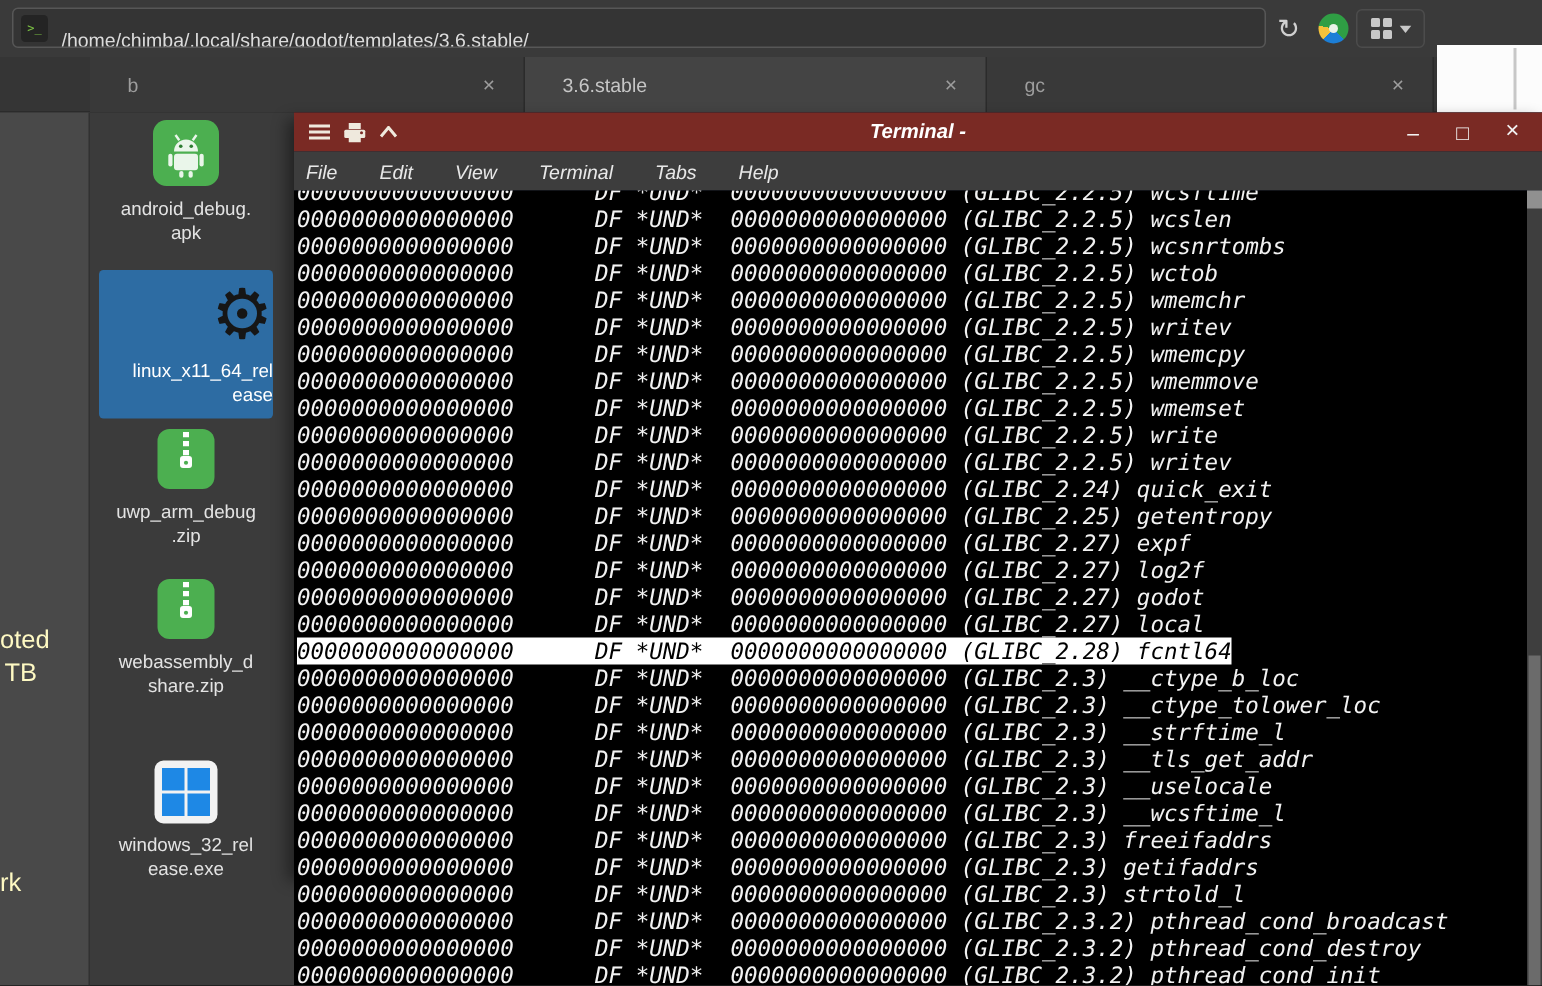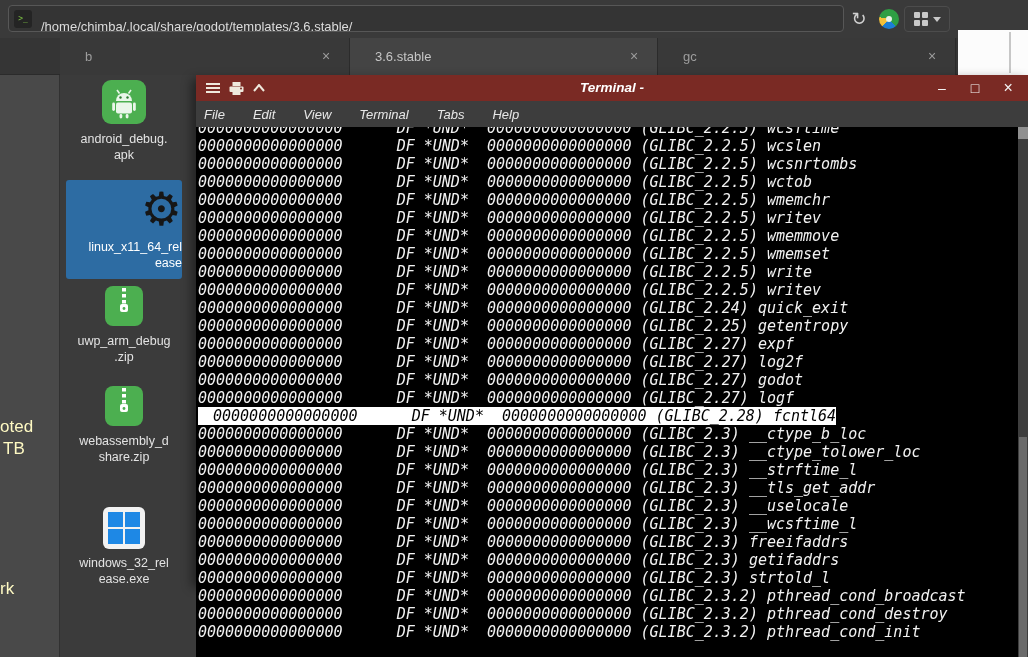--- a/index.html
+++ b/index.html
@@ -57,21 +57,21 @@
   .tb-icons { position:absolute; left:10px; top:0; height:26px; display:flex; align-items:center; gap:9px; }
   .tb-btns { position:absolute; right:10px; top:0; height:26px; display:flex; align-items:center; gap:13px; }
   .tb-btn { width:20px; height:20px; text-align:center; line-height:20px; color:#f2f2f2; font-size:14px; }
   .menubar { position:absolute; left:0; top:26px; width:100%; height:26px; background:#3d3d3d;
              display:flex; align-items:center; gap:28px; padding-left:8px; }
   .menu-item { color:#e8e8e8; font-size:13px; }
   .tbody { position:absolute; left:0; top:52px; width:822px; height:530px; overflow:hidden; background:#000; padding-left:2px; }
   .tbody-inner { margin-top:-8px; }
   .tline { height:18px; line-height:18px; white-space:pre; color:#f2f2f2;
            font-family:"DejaVu Sans Mono",monospace; font-size:15px; }
-  .inv { background:#ffffff; color:#000000;padding-left:15px; }
+  .inv { background:#ffffff; color:#000000; }
   .tscroll { position:absolute; right:0; top:52px; width:10px; height:530px; background:#3e3e3e; }
   .tscroll .up { position:absolute; left:0; top:0; width:10px; height:12px; background:#909090; }
   .tscroll .thumb { position:absolute; left:1px; top:310px; width:8px; height:220px; background:#6b6b6b; }
 </style>
 </head>
 <body>
 
 <div id="screen">
 
   <div class="toolbar">
@@ -225,30 +225,31 @@
     </div>
 
     <div class="tbody">
       <div class="tbody-inner">
           <div class="tline">0000000000000000      DF *UND*  0000000000000000 (GLIBC_2.2.5) wcsftime</div>
           <div class="tline">0000000000000000      DF *UND*  0000000000000000 (GLIBC_2.2.5) wcslen</div>
           <div class="tline">0000000000000000      DF *UND*  0000000000000000 (GLIBC_2.2.5) wcsnrtombs</div>
           <div class="tline">0000000000000000      DF *UND*  0000000000000000 (GLIBC_2.2.5) wctob</div>
           <div class="tline">0000000000000000      DF *UND*  0000000000000000 (GLIBC_2.2.5) wmemchr</div>
           <div class="tline">0000000000000000      DF *UND*  0000000000000000 (GLIBC_2.2.5) writev</div>
+          <div class="tline">0000000000000000      DF *UND*  0000000000000000 (GLIBC_2.2.5) wmemcpy</div>
           <div class="tline">0000000000000000      DF *UND*  0000000000000000 (GLIBC_2.2.5) wmemmove</div>
           <div class="tline">0000000000000000      DF *UND*  0000000000000000 (GLIBC_2.2.5) wmemset</div>
           <div class="tline">0000000000000000      DF *UND*  0000000000000000 (GLIBC_2.2.5) write</div>
           <div class="tline">0000000000000000      DF *UND*  0000000000000000 (GLIBC_2.2.5) writev</div>
           <div class="tline">0000000000000000      DF *UND*  0000000000000000 (GLIBC_2.24) quick_exit</div>
           <div class="tline">0000000000000000      DF *UND*  0000000000000000 (GLIBC_2.25) getentropy</div>
           <div class="tline">0000000000000000      DF *UND*  0000000000000000 (GLIBC_2.27) expf</div>
           <div class="tline">0000000000000000      DF *UND*  0000000000000000 (GLIBC_2.27) log2f</div>
           <div class="tline">0000000000000000      DF *UND*  0000000000000000 (GLIBC_2.27) godot</div>
-          <div class="tline">0000000000000000      DF *UND*  0000000000000000 (GLIBC_2.27) logf</div>
+          <div class="tline">0000000000000000      DF *UND*  0000000000000000 (GLIBC_2.27) local</div>
           <div class="tline"><span class="inv">0000000000000000      DF *UND*  0000000000000000 (GLIBC_2.28) fcntl64</span></div>
           <div class="tline">0000000000000000      DF *UND*  0000000000000000 (GLIBC_2.3) __ctype_b_loc</div>
           <div class="tline">0000000000000000      DF *UND*  0000000000000000 (GLIBC_2.3) __ctype_tolower_loc</div>
           <div class="tline">0000000000000000      DF *UND*  0000000000000000 (GLIBC_2.3) __strftime_l</div>
           <div class="tline">0000000000000000      DF *UND*  0000000000000000 (GLIBC_2.3) __tls_get_addr</div>
           <div class="tline">0000000000000000      DF *UND*  0000000000000000 (GLIBC_2.3) __uselocale</div>
           <div class="tline">0000000000000000      DF *UND*  0000000000000000 (GLIBC_2.3) __wcsftime_l</div>
           <div class="tline">0000000000000000      DF *UND*  0000000000000000 (GLIBC_2.3) freeifaddrs</div>
           <div class="tline">0000000000000000      DF *UND*  0000000000000000 (GLIBC_2.3) getifaddrs</div>
           <div class="tline">0000000000000000      DF *UND*  0000000000000000 (GLIBC_2.3) strtold_l</div>

